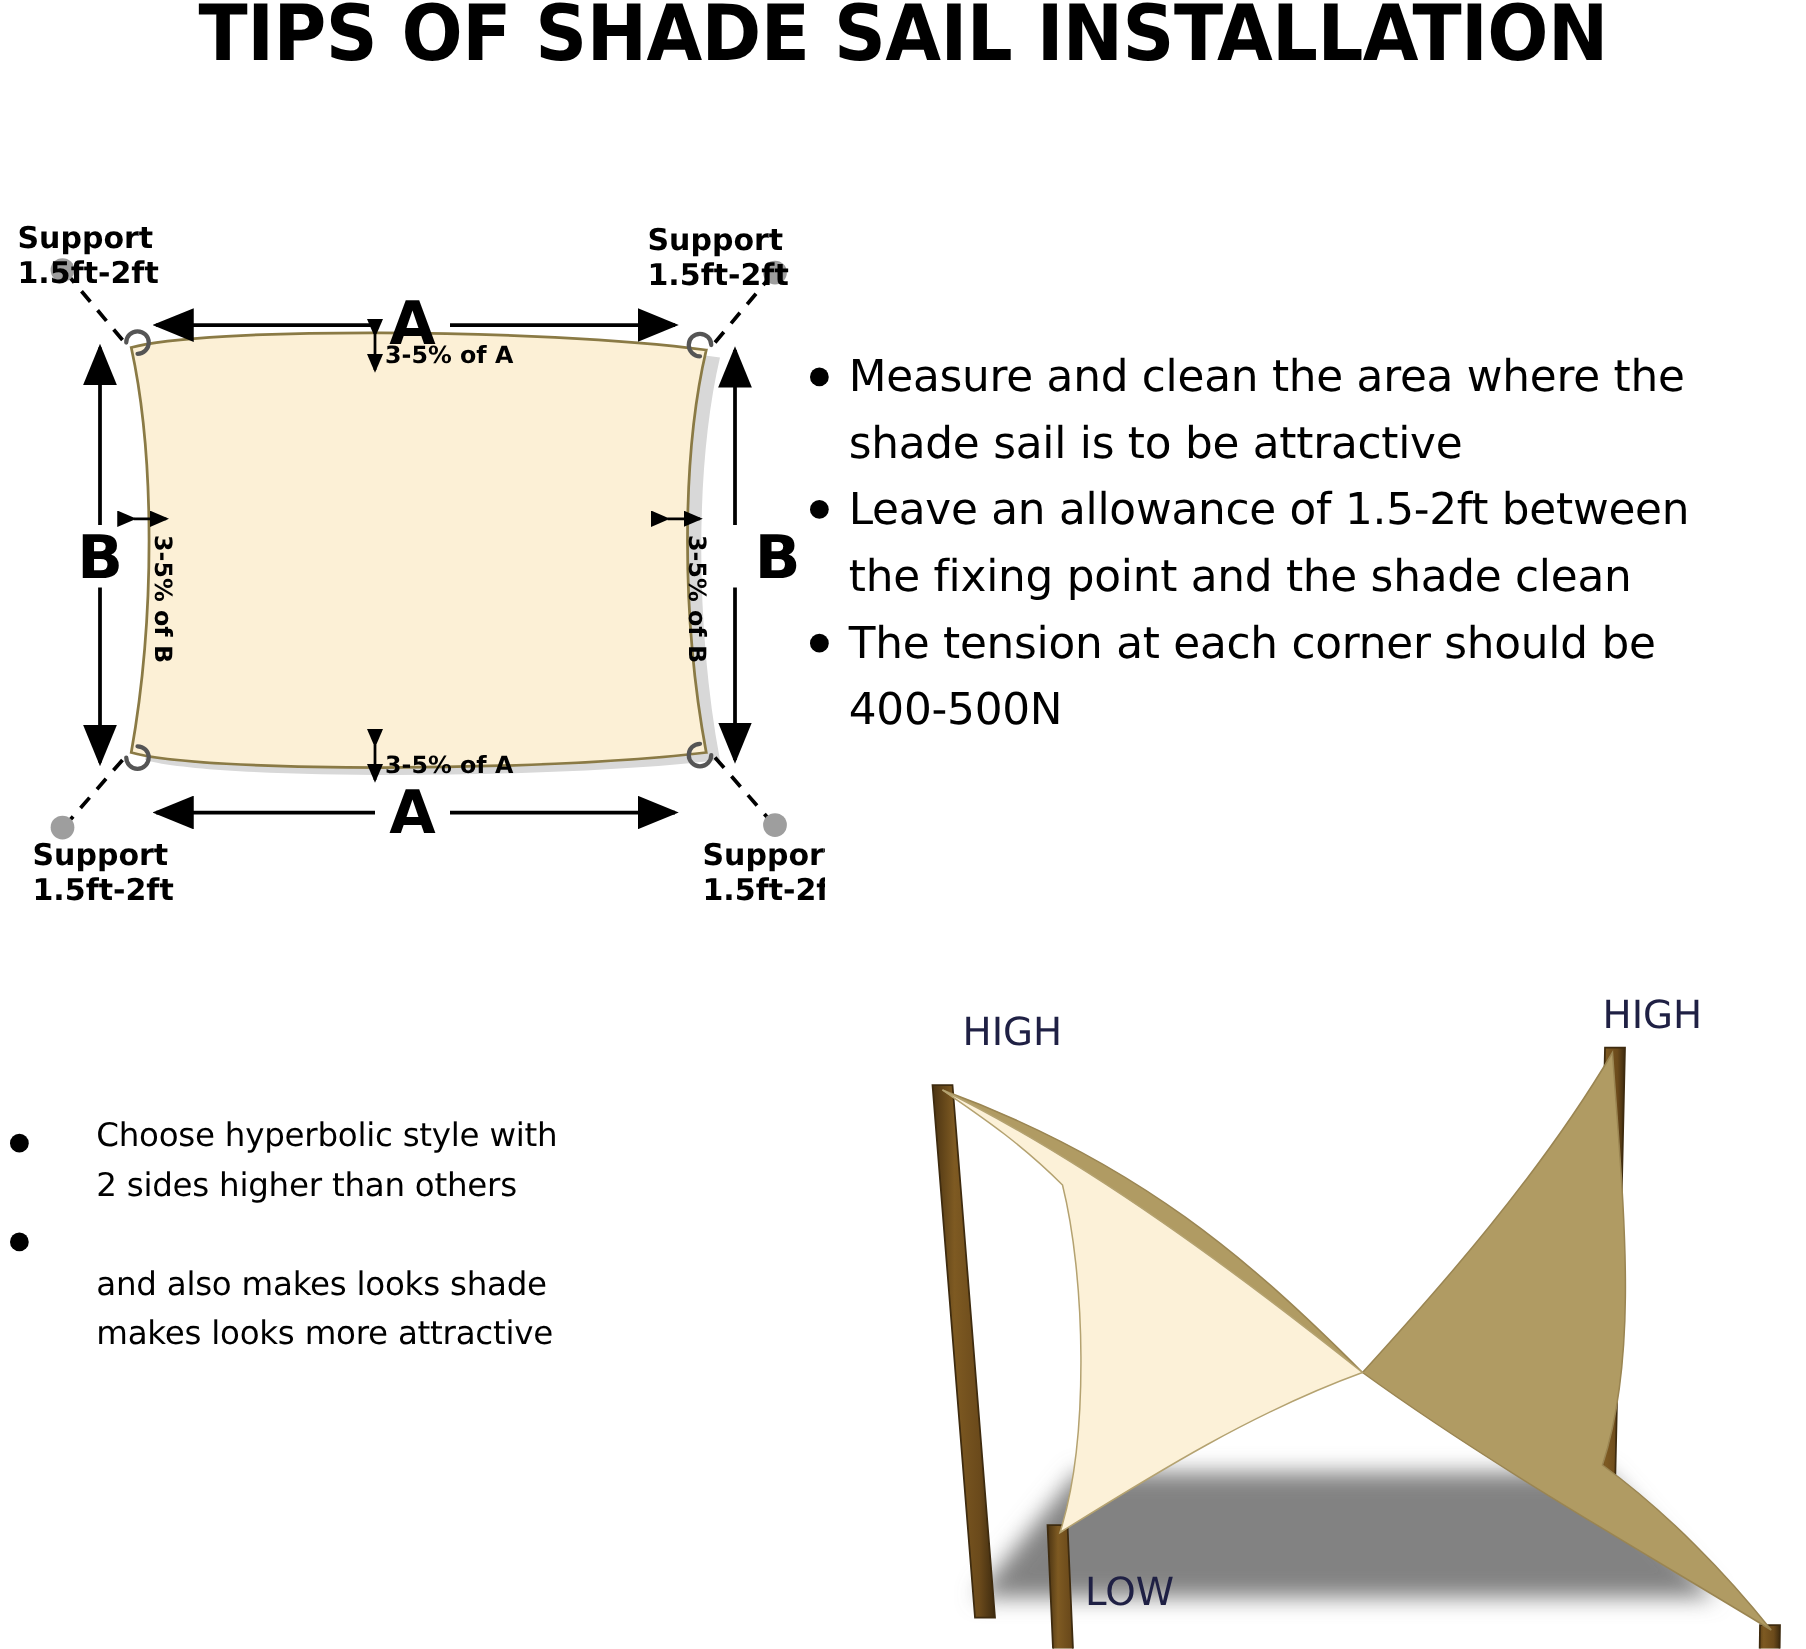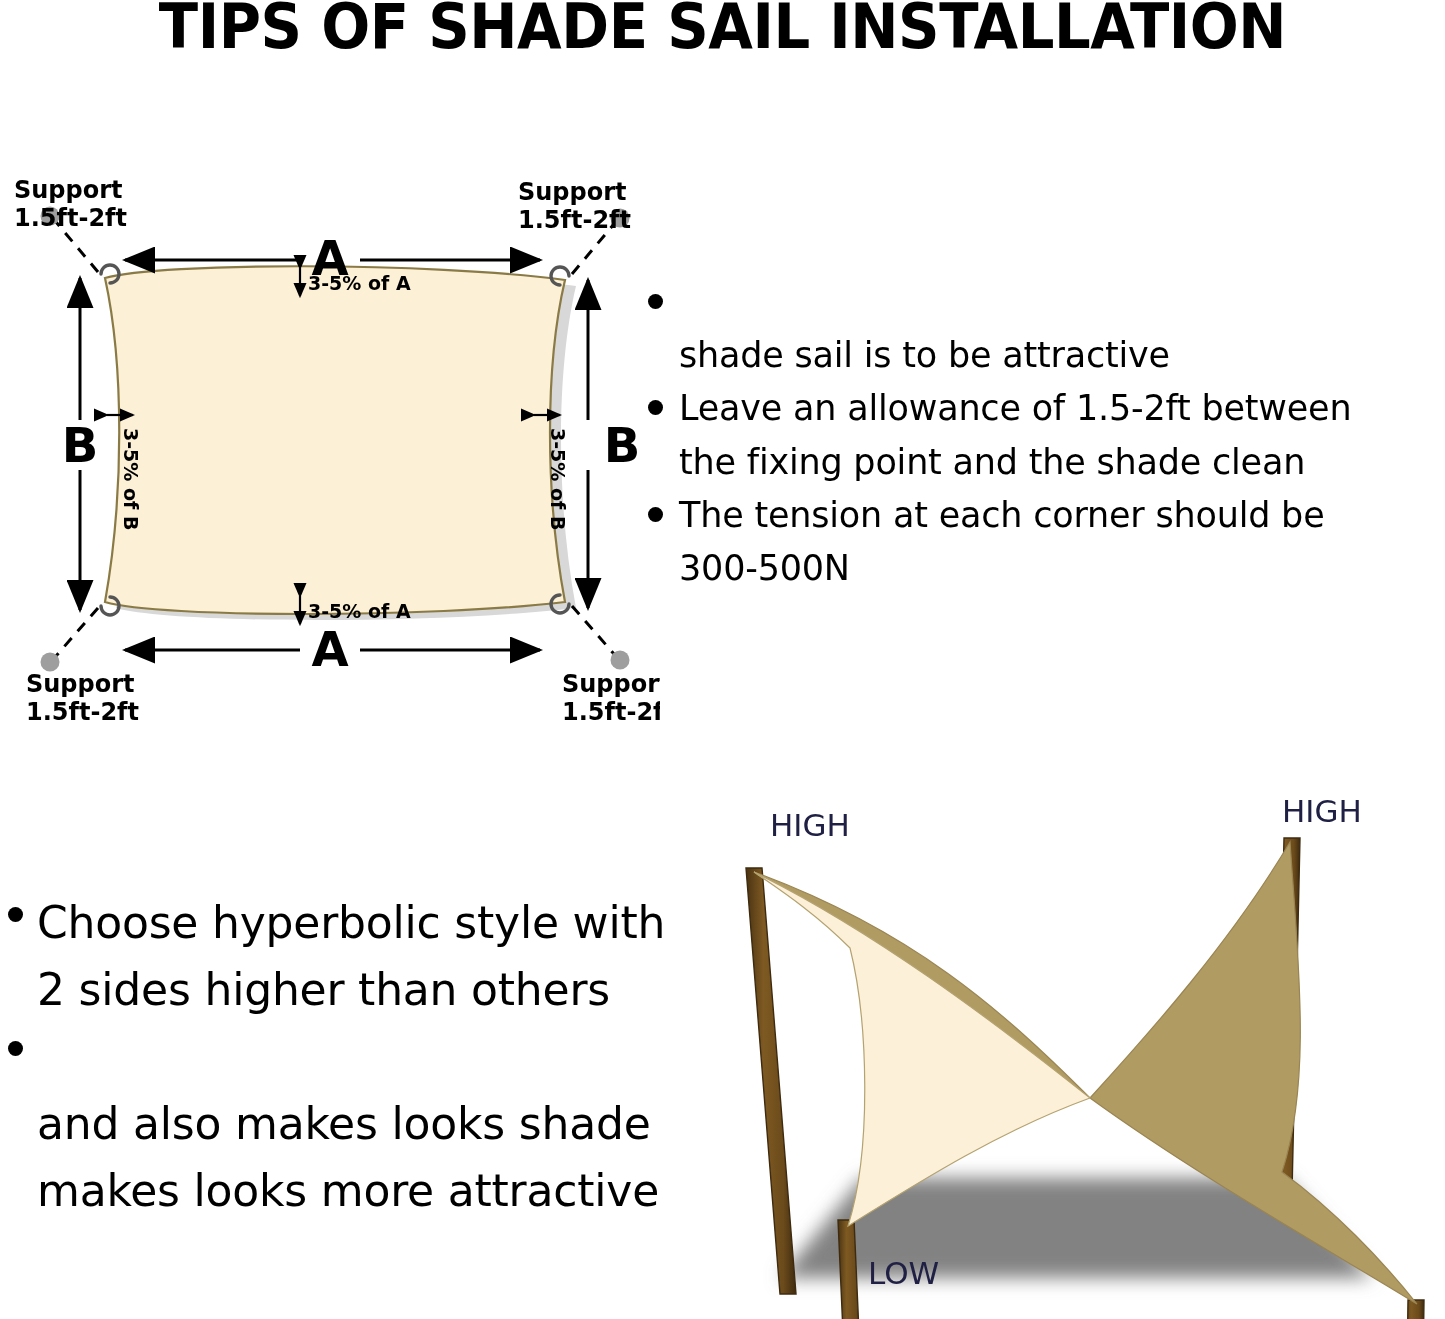--- a/index.html
+++ b/index.html
@@ -72,21 +72,21 @@
   }
 
   
   #tips-bottom {
     position: absolute;
     left: 8px;
     top: 890px;
     width: 620px;
   }
   #tips-bottom .bullet-dot { margin-top: 17px; margin-right: 14px; }
-  #tips-bottom .bullet-text { font-size: 44px; }
+  #tips-bottom .bullet-text { font-size: 26px; margin-left: 40px; }
 
   
   #hyper-diagram {
     position: absolute;
     left: 672px;
     top: 780px;
     width: 805px;
     height: 539px;
   }
   #hyper-diagram svg { display: block; }
@@ -190,38 +190,38 @@
       <text x="562" y="570" font-size="24" font-weight="bold" font-family="DejaVu Sans, Liberation Sans, sans-serif" fill="#000">1.5ft-2ft</text>
     </g>
   </svg>
 </div>
 
 <div id="tips-top">
 
   <div class="bullet-row">
     <span class="bullet-dot"></span>
     <span class="bullet-text">
-      <br>
+      <span>Measure and clean the area where the</span><br>
       <span>shade sail is to be attractive</span>
     </span>
   </div>
 
   <div class="bullet-row">
     <span class="bullet-dot"></span>
     <span class="bullet-text">
       <span>Leave an allowance of 1.5-2ft between</span><br>
       <span>the fixing point and the shade clean</span>
     </span>
   </div>
 
   <div class="bullet-row">
     <span class="bullet-dot"></span>
     <span class="bullet-text">
       <span>The tension at each corner should be</span><br>
-      <span>300-500N</span>
+      <span>400-500N</span>
     </span>
   </div>
 
 </div>
 
 <div id="tips-bottom">
 
   <div class="bullet-row">
     <span class="bullet-dot"></span>
     <span class="bullet-text">

